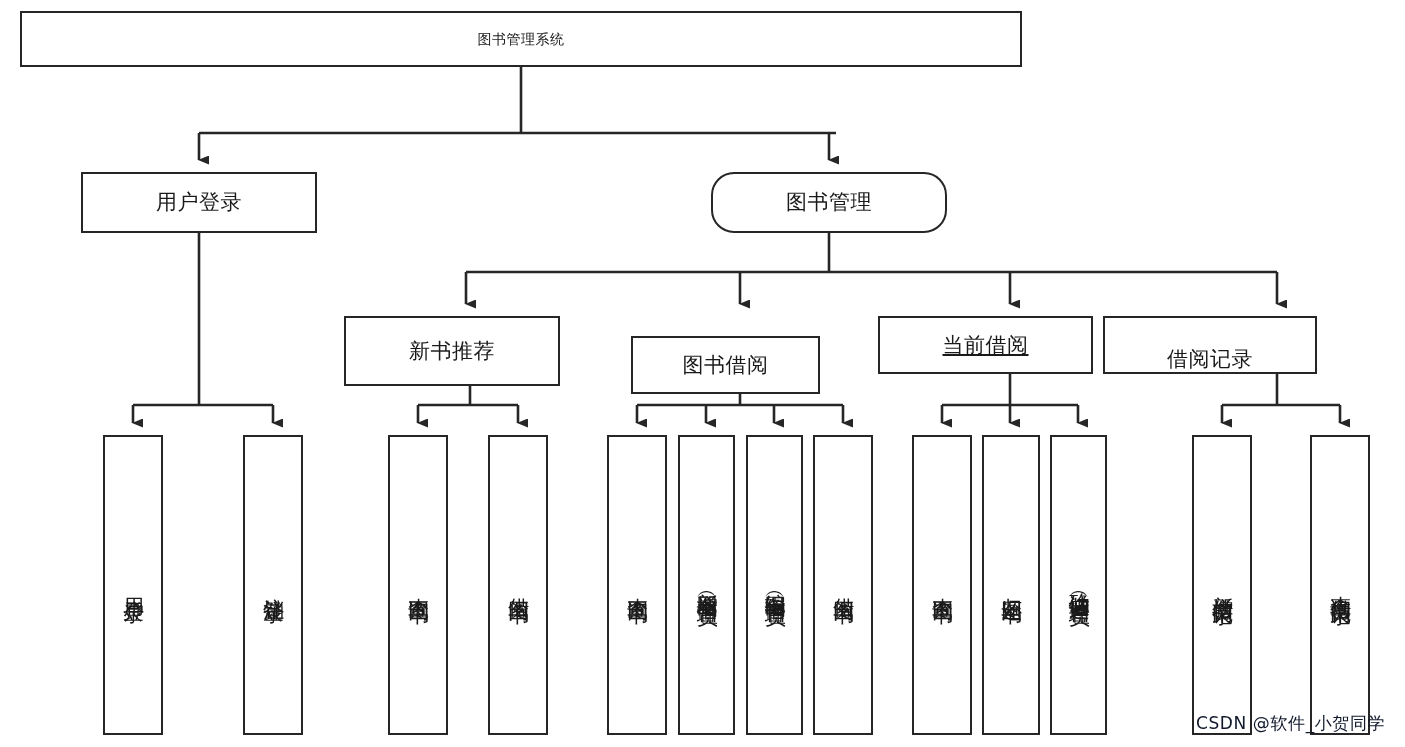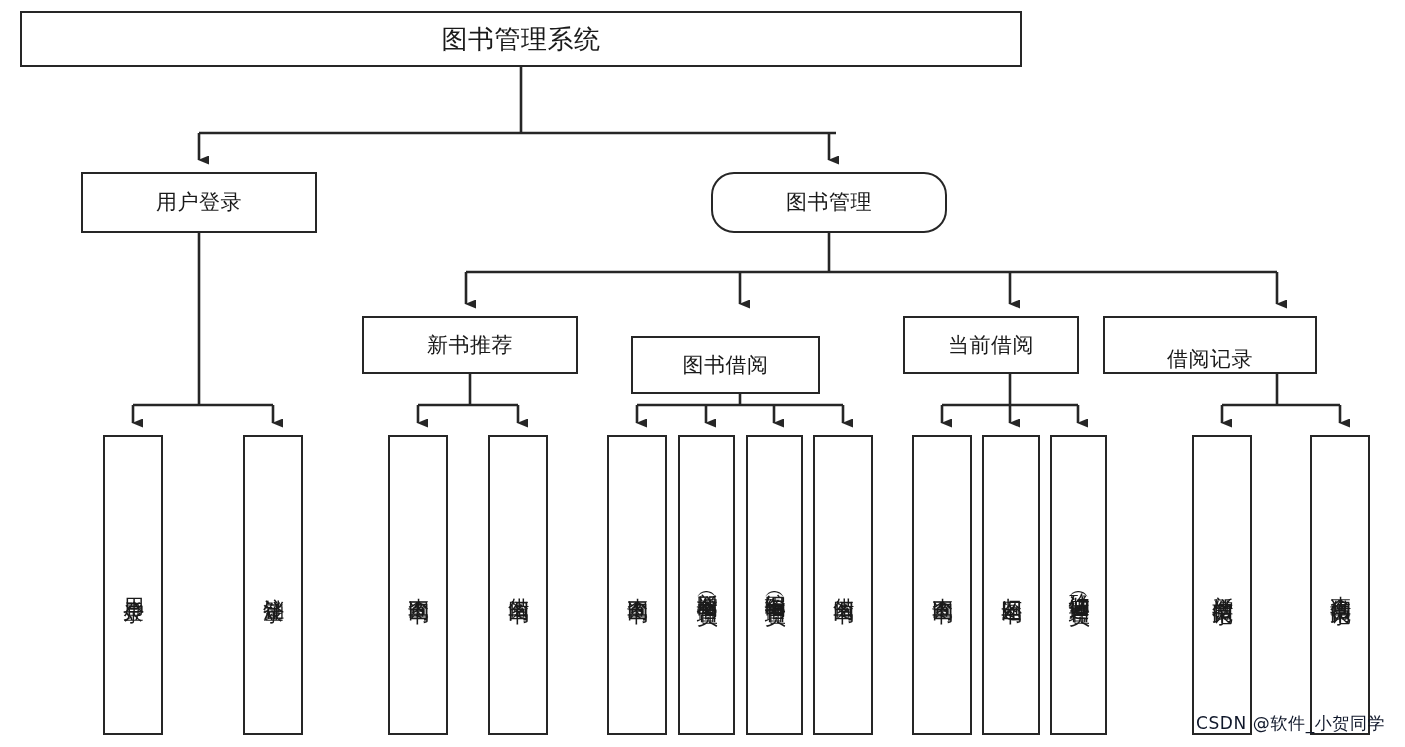--- a/index.html
+++ b/index.html
@@ -53,21 +53,21 @@
   .node.vertical .node-label {
     writing-mode: vertical-rl;
     text-orientation: upright;
     font-size: 21px;
     line-height: 1.22;
     letter-spacing: 2px;
     white-space: normal;
     max-height: 100%;
   }
   .node.root .node-label {
-    font-size: 26px;
+    font-size: 14px;
   }
   #watermark {
     position: absolute;
     left: 1196px;
     top: 712px;
     font-size: 17px;
     color: #0f172a;
     letter-spacing: 0.6px;
     white-space: nowrap;
     font-family: "DejaVu Sans", "Liberation Sans", sans-serif;
@@ -132,27 +132,27 @@
     <span class="node-label">图书管理系统</span>
   </div>
 
   <div class="node horizontal" style="left:81px; top:172px; width:236px; height:61px;">
     <span class="node-label">用户登录</span>
   </div>
   <div class="node horizontal" style="left:711px; top:172px; width:236px; height:61px;border-radius:23px;">
     <span class="node-label">图书管理</span>
   </div>
 
-  <div class="node horizontal" style="left:362px; top:316px; width:216px; height:58px;">
+  <div class="node horizontal" style="left:344px; top:316px; width:216px; height:70px;">
     <span class="node-label">新书推荐</span>
   </div>
   <div class="node horizontal" style="left:631px; top:336px; width:189px; height:58px;">
     <span class="node-label">图书借阅</span>
   </div>
-  <div class="node horizontal" style="left:903px; top:316px; width:176px; height:58px;">
+  <div class="node horizontal" style="left:878px; top:316px; width:215px; height:58px;text-decoration:underline;">
     <span class="node-label">当前借阅</span>
   </div>
   <div class="node horizontal" style="left:1103px; top:316px; width:214px; height:58px;align-items:flex-end;">
     <span class="node-label">借阅记录</span>
   </div>
 
   <div class="node vertical" style="left:103px; top:435px; width:60px; height:300px;">
     <span class="node-label">用户登录</span>
   </div>
   <div class="node vertical" style="left:243px; top:435px; width:60px; height:300px;">

